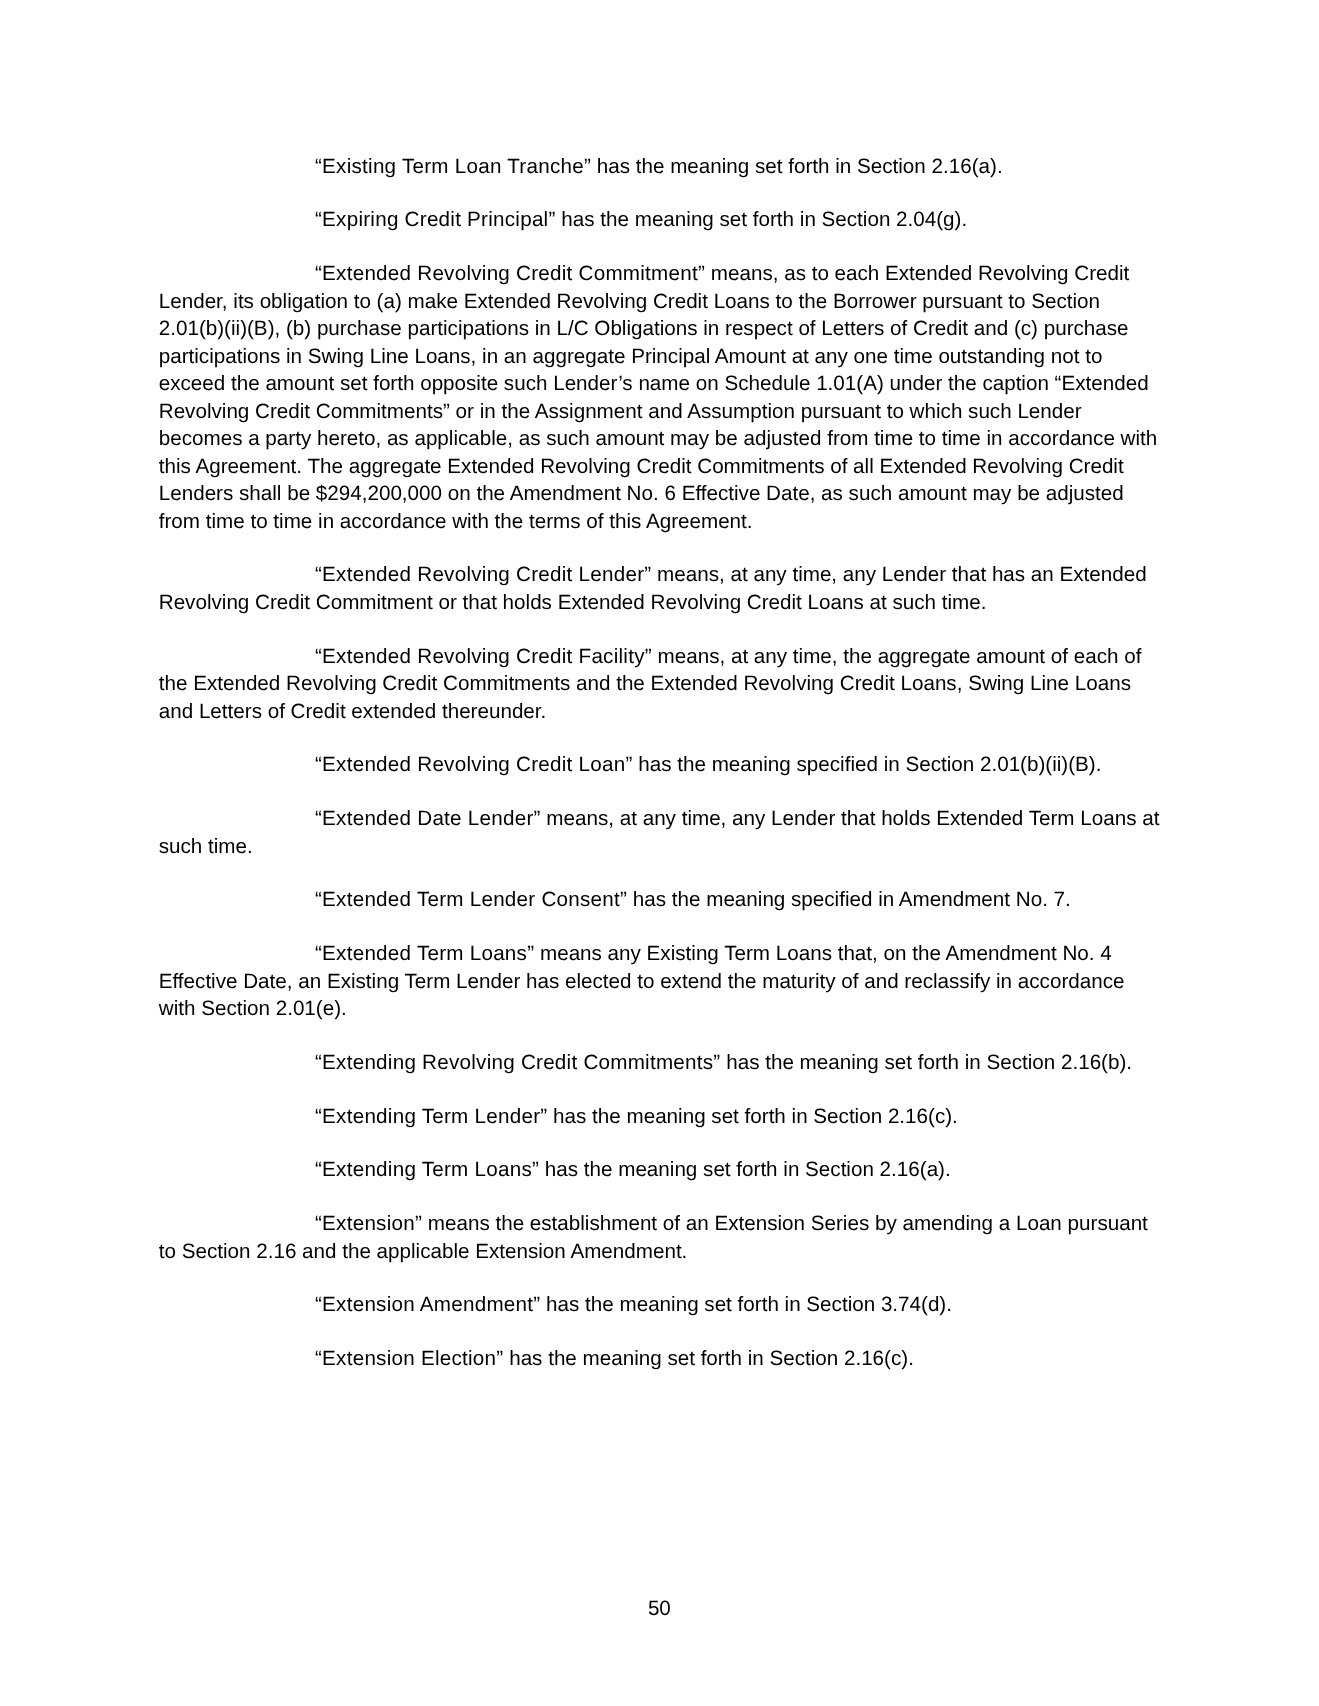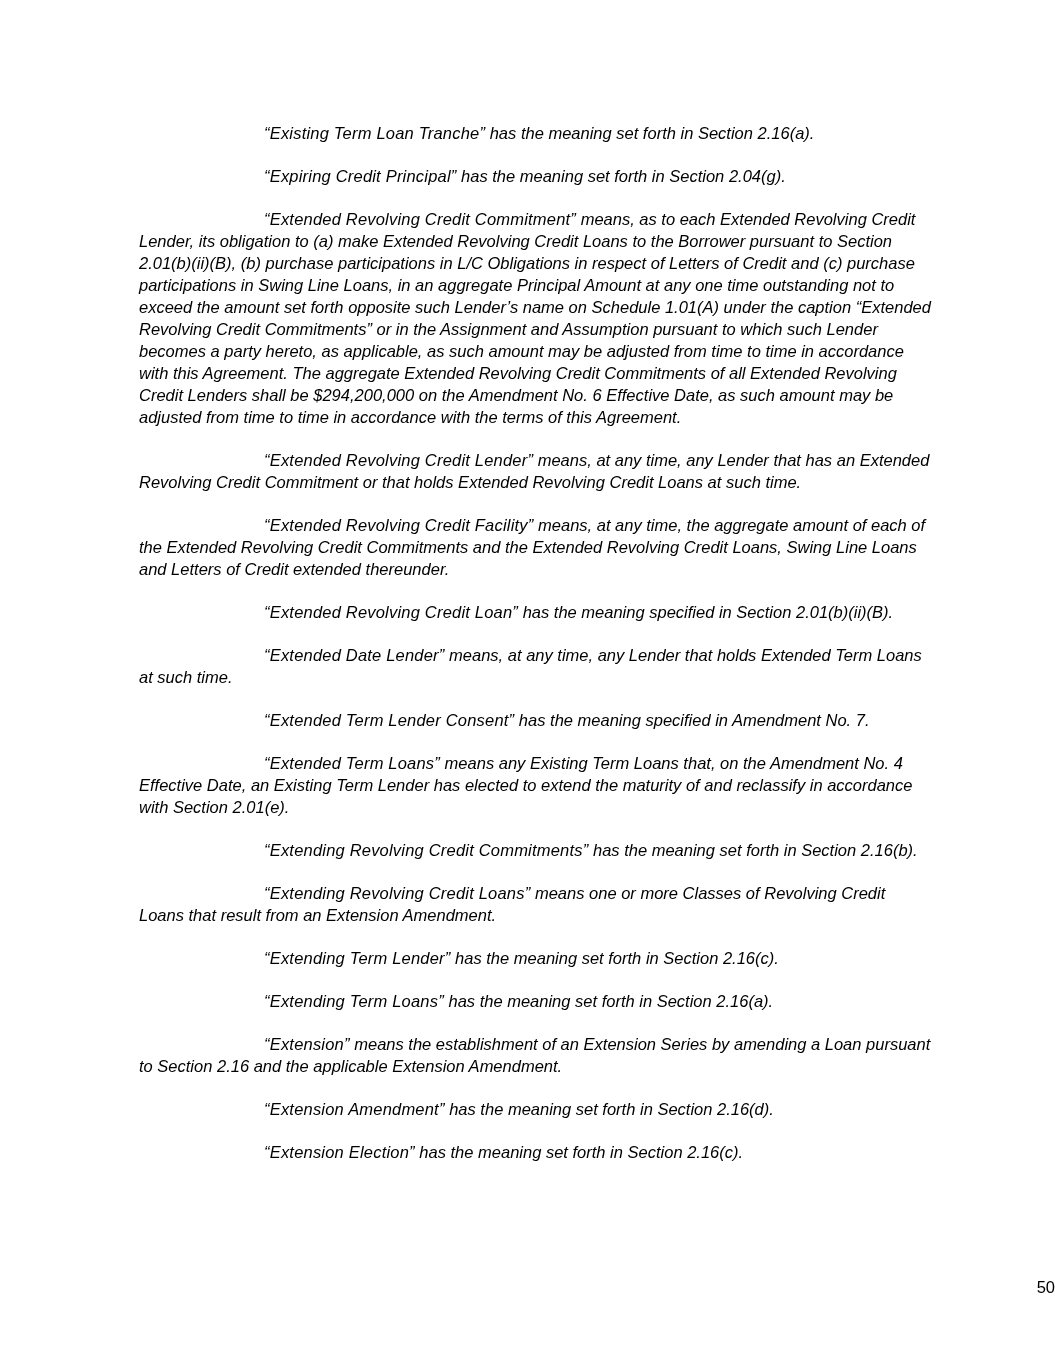--- a/index.html
+++ b/index.html
@@ -23,33 +23,32 @@
   .content {
     position: absolute;
     top: 122px;
     left: 123px;
     right: 122px;
     font-size: 16.5px;
     line-height: 22px;
     text-align: left;
   }
   p.para {
-    margin: 0 0 21px 16px;
+    margin: 0 0 21px 4px;
     text-indent: 125px;
-    font-style: italic;
   }
   .term {
     letter-spacing: 0.2px;
   }
   .page-number {
     position: absolute;
     top: 1276px;
     left: 0;
     width: 100%;
-    text-align: right;
+    text-align: center;
     font-size: 16.5px;
     line-height: 22px;
   }
 </style>
 </head>
 <body>
 
 <div class="page">
   <div class="content">
 
@@ -67,28 +66,27 @@
 
     <p class="para"><span class="term">“Extended Date Lender”</span><span> means, at any time, any Lender that holds Extended Term Loans at such time.</span></p>
 
     <p class="para"><span class="term">“Extended Term Lender Consent”</span><span> has the meaning specified in Amendment No. 7.</span></p>
 
     <p class="para"><span class="term">“Extended Term Loans”</span><span> means any Existing Term Loans that, on the Amendment No. 4 Effective Date, an Existing Term Lender has elected to extend the maturity of and reclassify in accordance with Section 2.01(e).</span></p>
 
     <p class="para"><span class="term">“Extending Revolving Credit Commitments”</span><span> has the meaning set forth in Section 2.16(b).</span></p>
 
 
-    <p class="para"><span class="term">“Extending Revolving Credit Loans”</span><span> means one or more Classes of Revolving Credit Loans that result from an Extension Amendment.</span></p>
 
     <p class="para"><span class="term">“Extending Term Lender”</span><span> has the meaning set forth in Section 2.16(c).</span></p>
 
     <p class="para"><span class="term">“Extending Term Loans”</span><span> has the meaning set forth in Section 2.16(a).</span></p>
 
     <p class="para"><span class="term">“Extension”</span><span> means the establishment of an Extension Series by amending a Loan pursuant to Section 2.16 and the applicable Extension Amendment.</span></p>
 
-    <p class="para"><span class="term">“Extension Amendment”</span><span> has the meaning set forth in Section 2.16(d).</span></p>
+    <p class="para"><span class="term">“Extension Amendment”</span><span> has the meaning set forth in Section 3.74(d).</span></p>
 
     <p class="para"><span class="term">“Extension Election”</span><span> has the meaning set forth in Section 2.16(c).</span></p>
 
   </div>
 
   <div class="page-number">50</div>
 </div>
 
 </body></html>

